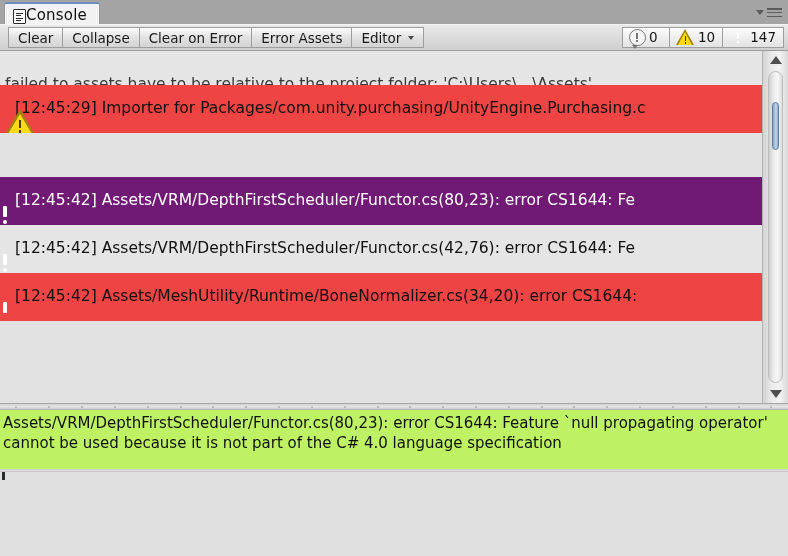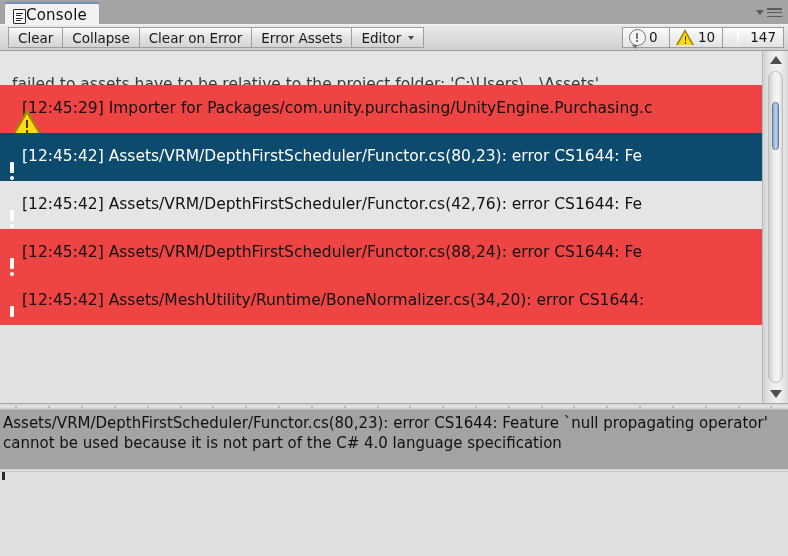--- a/index.html
+++ b/index.html
@@ -277,25 +277,25 @@
     width: 762px;
   }
   .logrow {
     position: relative;
     height: 48px;
     display: flex;
     align-items: center;
     box-sizing: border-box;
     width: 762px;
     overflow: hidden;
-    padding-left: 12px;
+    padding-left: 5px;
   }
   .logrow.bg-a { background: #e5e5e5; }
   .logrow.bg-b { background: #ef4444; }
-  .logrow.selected { background: #0c4a6e; }
+  .logrow.selected { background: #701a75; margin-top: 44px; }
   .logrow .ricon { flex: none; margin-right: 10px; }
   .logrow .ricon .ico-warn { width: 30px; height: 27px; }
   .logrow .ricon .ico-warn .tri  { border-left-width: 15px; border-right-width: 15px; border-bottom-width: 26px; }
   .logrow .ricon .ico-warn .tri2 { left: 3px; top: 5px; border-left-width: 12px; border-right-width: 12px; border-bottom-width: 20px; }
   .logrow .ricon .ico-warn .bang { left: 13.6px; top: 11px; width: 2.6px; height: 8px; }
   .logrow .ricon .ico-warn .dot  { left: 13.6px; top: 21px; width: 2.6px; height: 2.6px; }
   .logrow .ricon .ico-err { width: 28px; height: 28px; }
   .logrow .ricon .ico-err .bang { top: 5px; margin-left: -1.9px; width: 3.8px; height: 11px; }
   .logrow .ricon .ico-err .dot  { top: 19px; margin-left: -1.9px; width: 3.8px; height: 3.8px; }
   .logrow .rtext {
@@ -378,21 +378,21 @@
     background: #8d8d8d;
     display: block;
   }
 
   
   .detail {
     position: absolute;
     left: 0; top: 410px;
     width: 788px;
     height: 60px;
-    background: #a3a3a3;
+    background: #bef264;
     padding: 4px 18px 0 3px;
     box-sizing: border-box;
     border-bottom: 1px solid #d0d0d0;
   }
   .detail-text {
     font-size: 15px;
     color: #111;
     line-height: 1.3;
     white-space: pre-wrap;
     word-break: normal;
@@ -499,26 +499,20 @@
         <span class="rtext">[12:45:42] Assets/VRM/DepthFirstScheduler/Functor.cs(80,23): error CS1644: Fe</span>
       </div>
 
       <div class="logrow bg-a">
         <span class="ricon">
           <span class="ico-err"><span class="oct"></span><span class="bang"></span><span class="dot"></span></span>
         </span>
         <span class="rtext">[12:45:42] Assets/VRM/DepthFirstScheduler/Functor.cs(42,76): error CS1644: Fe</span>
       </div>
 
-      <div class="logrow bg-b">
-        <span class="ricon">
-          <span class="ico-err"><span class="oct"></span><span class="bang"></span><span class="dot"></span></span>
-        </span>
-        <span class="rtext">[12:45:42] Assets/VRM/DepthFirstScheduler/Functor.cs(88,24): error CS1644: Fe</span>
-      </div>
 
 
       <div class="logrow bg-b">
         <span class="ricon">
           <span class="ico-err"><span class="oct"></span><span class="bang"></span></span>
         </span>
         <span class="rtext">[12:45:42] Assets/MeshUtility/Runtime/BoneNormalizer.cs(34,20): error CS1644:</span>
       </div>
 
     </div>

